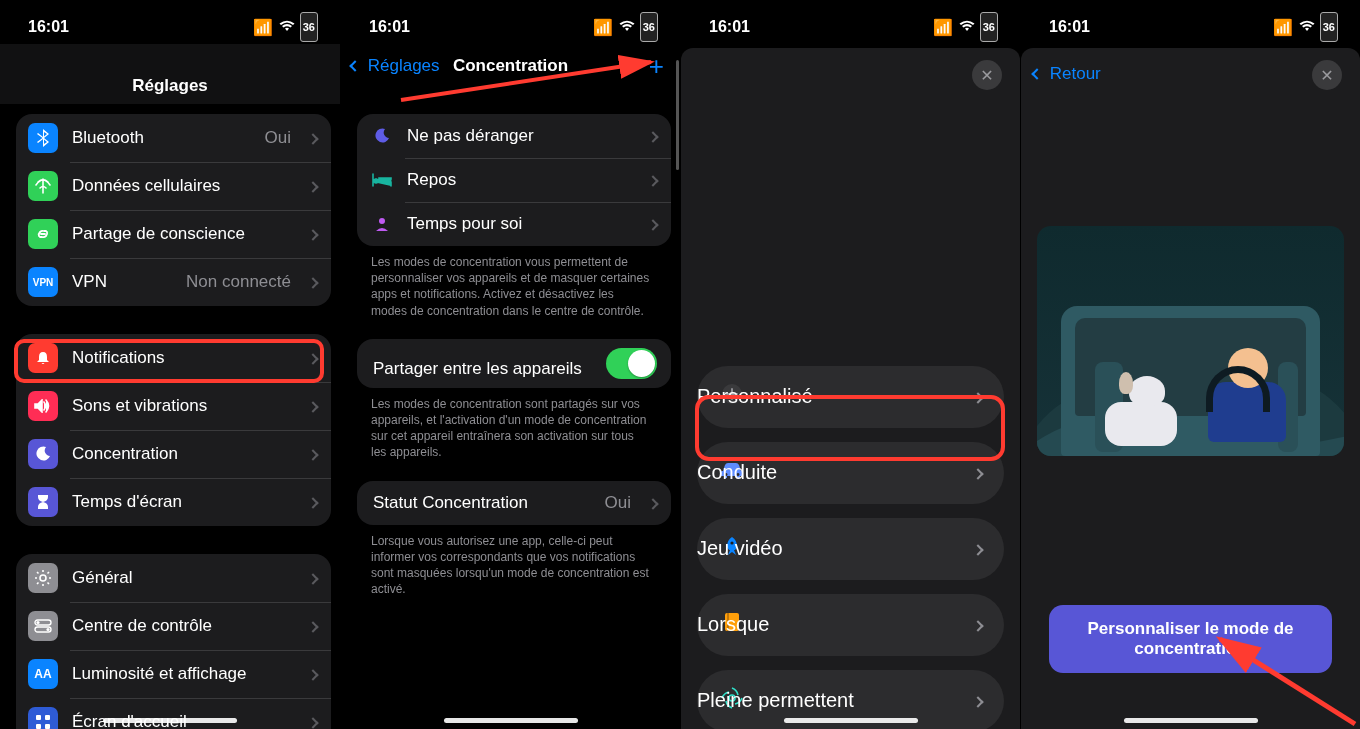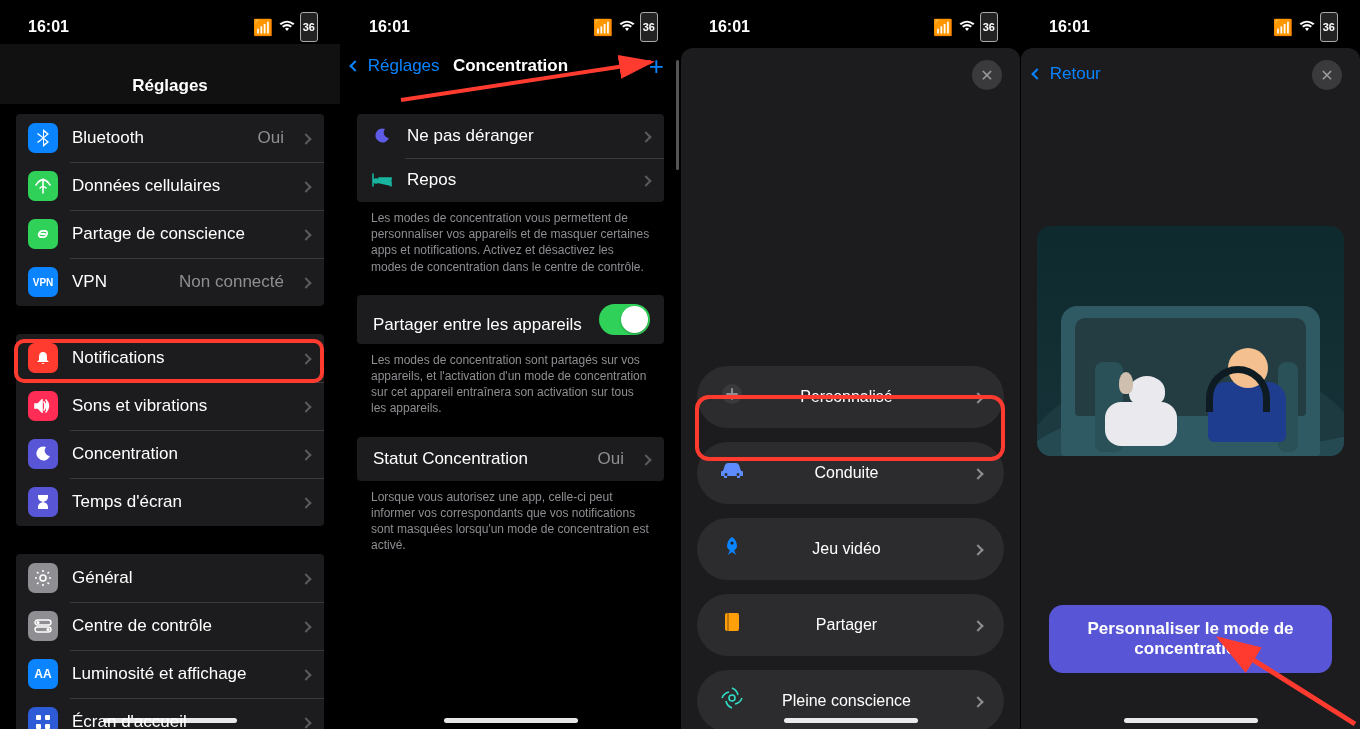--- a/index.html
+++ b/index.html
@@ -13,21 +13,21 @@
   .status .right { display: flex; align-items: center; gap: 5px; }
   .battery-box { display:inline-flex; align-items:center; border:1px solid #aaa; border-radius:3px; padding:14px 2px; font-size:11px; font-weight:700; height:14px; line-height:12px; background:#222; }
 
   
   .nav { display: flex; align-items: center; justify-content: center; height: 44px; position: relative; }
   .nav .title { font-size: 17px; font-weight: 600; }
   .nav .back { position: absolute; left: 10px; color: #0a84ff; font-size: 17px; display: flex; align-items: center; gap: 2px; }
   .nav .add { position: absolute; right: 16px; color: #0a84ff; font-size: 26px; font-weight: 300; }
 
   
-  .group { margin: 16px 16px 0 16px; background: #1c1c1e; border-radius: 4px; overflow: hidden; }
+  .group { margin: 16px 9px 0 16px; background: #1c1c1e; border-radius: 16px; overflow: hidden; }
   .cell { display: flex; align-items: center; padding: 9px 14px 9px 12px; min-height: 44px; gap: 14px; position: relative; }
   .cell + .cell::before { content:""; position:absolute; left:54px; right:0; top:0; border-top:0.5px solid #3a3a3c; }
   .cell .icon { width: 30px; height: 30px; border-radius: 7px; display:flex; align-items:center; justify-content:center; font-size: 15px; color:#fff; flex-shrink:0; }
   .cell .label { flex: 1; font-size: 17px; color: #fff; }
   .cell .detail { font-size: 17px; color: #8e8e93; margin-right: 4px; }
   .cell .chev { color: #5a5a5e; font-size: 14px; }
   .group.flat .cell + .cell::before { left: 48px; }
   .group.flat .cell { padding-left: 14px; }
   .group.flat .icon { width: 22px; height: 22px; background: none !important; border-radius:0; font-size:18px; }
 
@@ -40,21 +40,21 @@
   
   .sheet-bg { position:absolute; inset:0; background:#1c1c1e; }
   .close { position:absolute; top:60px; right:18px; width:30px; height:30px; border-radius:50%; background:#3a3a3c; color:#9a9a9e; display:flex; align-items:center; justify-content:center; font-size:16px; }
 
   .big-title { margin: 110px 24px 0 24px; text-align:center; font-size: 27px; font-weight:700; line-height:1.2; }
   .sub { margin: 14px 30px 0 30px; text-align:center; font-size: 15px; color:#aeaeb2; line-height:1.35; }
 
   .pill-list { margin: 60px 16px 0 16px; display:flex; flex-direction:column; gap:14px; }
   .pill { background:#2c2c2e; border-radius: 38px; height: 62px; display:flex; align-items:center; padding: 0 22px; position:relative; }
   .pill .picon { width:26px; text-align:center; font-size:20px; }
-  .pill .plabel { position:absolute; left:0; right:8px; text-align:center; font-size:16px; font-weight:500; color:#fff; }
+  .pill .plabel { position:absolute; left:0; right:8px; font-size:20px; font-weight:500; color:#fff; }
   .pill .pchev { position:absolute; right:22px; color:#8e8e93; font-size:15px; font-weight:600; }
 
   
   .hl { position:absolute; border:4px solid #ff3b30; border-radius:10px; pointer-events:none; }
 
   
   .s4-back { position:absolute; top:64px; left:12px; color:#0a84ff; font-size:17px; display:flex; align-items:center; gap:2px; }
   .hero-icon { width:58px; height:58px; border-radius:50%; background:#5856d6; display:flex; align-items:center; justify-content:center; margin: 100px auto 0; font-size:26px; color:#fff; }
   .illus { margin: 24px 16px 0 16px; height: 230px; border-radius: 14px; background: linear-gradient(#0f2a2e,#163238); position:relative; overflow:hidden; }
   .hills { position:absolute; bottom:0; left:0; right:0; height:110px; }
@@ -262,20 +262,30 @@
         </div>
         <div class="cell">
           <span class="icon" style="color: rgb(24, 181, 160);">
             <svg width="20" height="14" viewBox="0 0 20 14">
               <path d="M1 1 L1 13 M1 9 L19 9 L19 13 M4 6 A2 2 0 1 0 4.01 6 M7 8 L17 8 Q19 8 19 6 L19 5 L7 5 Z" stroke="#18b5a0" stroke-width="1.6" fill="#18b5a0" stroke-linecap="round"></path>
             </svg>
           </span>
           <span class="label">Repos</span>
           <span class="chev"><span class="chevron"></span></span>
         </div>
+        <div class="cell">
+          <span class="icon" style="color: rgb(191, 90, 242);">
+            <svg width="16" height="16" viewBox="0 0 16 16">
+              <circle cx="8" cy="5" r="3" fill="#bf5af2"></circle>
+              <path d="M2 15 Q8 9 14 15 Z" fill="#bf5af2"></path>
+            </svg>
+          </span>
+          <span class="label">Temps pour soi</span>
+          <span class="chev"><span class="chevron"></span></span>
+        </div>
       </div>
     <div class="footer-text">Les modes de concentration vous permettent de personnaliser vos appareils et de masquer certaines apps et notifications. Activez et désactivez les modes de concentration dans le centre de contrôle.</div>
 
     <div class="group" style="margin-top:20px;">
       <div class="cell" style="padding-left:16px;align-items:flex-end;">
         <span class="label" style="font-size:17px;">Partager entre les appareils</span>
         <span class="toggle"></span>
       </div>
     </div>
     <div class="footer-text">Les modes de concentration sont partagés sur vos appareils, et l'activation d'un mode de concentration sur cet appareil entraînera son activation sur tous les appareils.</div>
@@ -339,31 +349,31 @@
               <circle cx="10" cy="7" r="1.6" fill="#1c1c1e"></circle>
             </svg></span>
           <span class="plabel">Jeu vidéo</span>
           <span class="pchev"><span class="chevron"></span></span>
         </div>
         <div class="pill">
           <span class="picon"><svg width="18" height="20" viewBox="0 0 18 20">
               <rect x="2" y="1" width="14" height="18" rx="2" fill="#ff9f0a"></rect>
               <rect x="4" y="1" width="2" height="18" fill="#c0760a"></rect>
             </svg></span>
-          <span class="plabel">Partager</span>
+          <span class="plabel">Lorsque</span>
           <span class="pchev"><span class="chevron"></span></span>
         </div>
         <div class="pill">
           <span class="picon"><svg width="22" height="22" viewBox="0 0 22 22">
               <g fill="none" stroke="#2fe0c9" stroke-width="1.6">
                 <circle cx="11" cy="11" r="3"></circle>
                 <path d="M11 1 Q16 3 17 8 M21 11 Q19 16 14 17 M11 21 Q6 19 5 14 M1 11 Q3 6 8 5"></path>
               </g>
             </svg></span>
-          <span class="plabel">Pleine conscience</span>
+          <span class="plabel">Pleine permettent</span>
           <span class="pchev"><span class="chevron"></span></span>
         </div>
       </div>
 
     <div class="hl" style="left:14px; top:395px; width:310px; height:66px; border-radius:14px;"></div>
     <div class="home-ind"></div>
   </div>
 
   <div class="phone">
     <div class="status">

